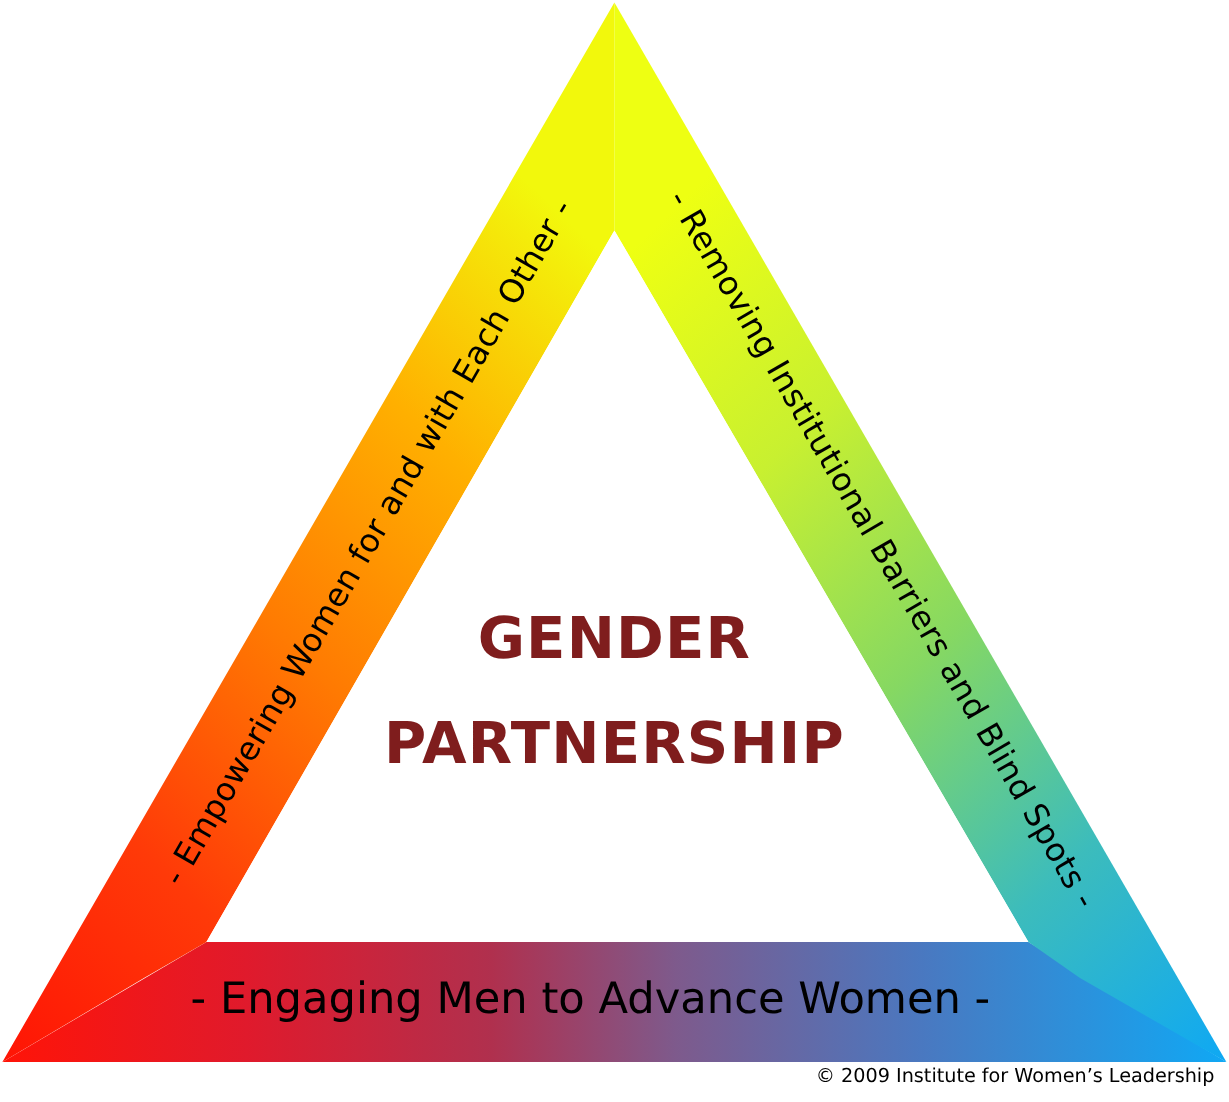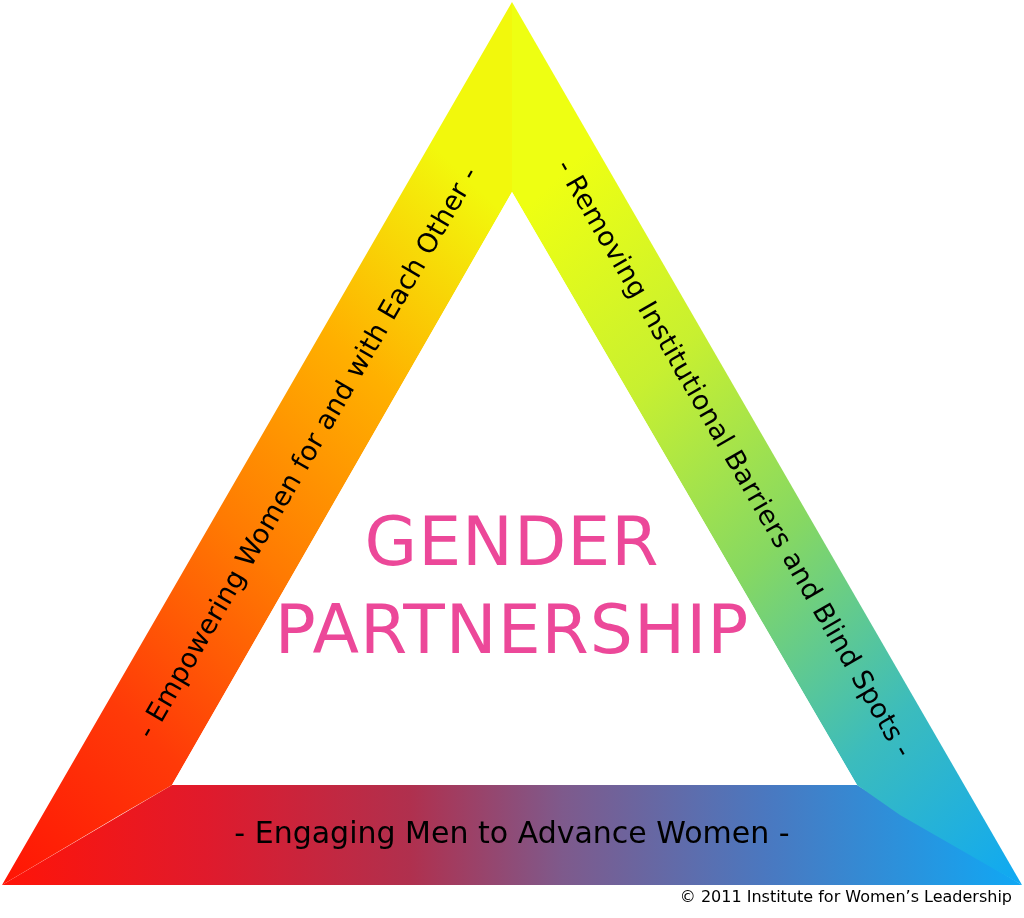--- a/index.html
+++ b/index.html
@@ -19,34 +19,34 @@
     left: 307px; top: 452px;
     transform: translate(-50%, -50%) rotate(-60deg);
     letter-spacing: 0.2px;
   }
   #label-right {
     left: 735px; top: 458px;
     transform: translate(-50%, -50%) rotate(60deg);
     letter-spacing: 0.2px;
   }
   #label-bottom {
-    left: 512px; top: 833px;
+    left: 492px; top: 833px;
     transform: translate(-50%, -50%);
-    font-size: 30px;
+    font-size: 36px;
   }
   .center-title {
     position: absolute;
     left: 512px;
     transform: translateX(-50%);
     font-family: "DejaVu Sans", "Liberation Sans", sans-serif;
-    font-weight: normal;
-    color: #ec4899;
+    font-weight: bold;
+    color: #7f1d1d;
     white-space: nowrap;
     line-height: 1;
-    font-size: 68px;
+    font-size: 48px;
     letter-spacing: 1px;
   }
   #title-line1 { top: 508px; }
   #title-line2 { top: 596px; }
   #copyright {
     position: absolute;
     right: 12px; top: 887px;
     font-family: "DejaVu Sans", "Liberation Sans", sans-serif;
     font-size: 16px;
     color: #000;
@@ -91,13 +91,13 @@
   <polygon points="512,192 857,785 172,785" fill="#ffffff"></polygon>
 </svg>
 
 <div class="band-label" id="label-left">- Empowering Women for and with Each Other -</div>
 <div class="band-label" id="label-right">- Removing Institutional Barriers and Blind Spots -</div>
 <div class="band-label" id="label-bottom">- Engaging Men to Advance Women -</div>
 
 <div class="center-title" id="title-line1">GENDER</div>
 <div class="center-title" id="title-line2">PARTNERSHIP</div>
 
-<div id="copyright">© 2011 Institute for Women’s Leadership</div>
+<div id="copyright">© 2009 Institute for Women’s Leadership</div>
 
 </body></html>

